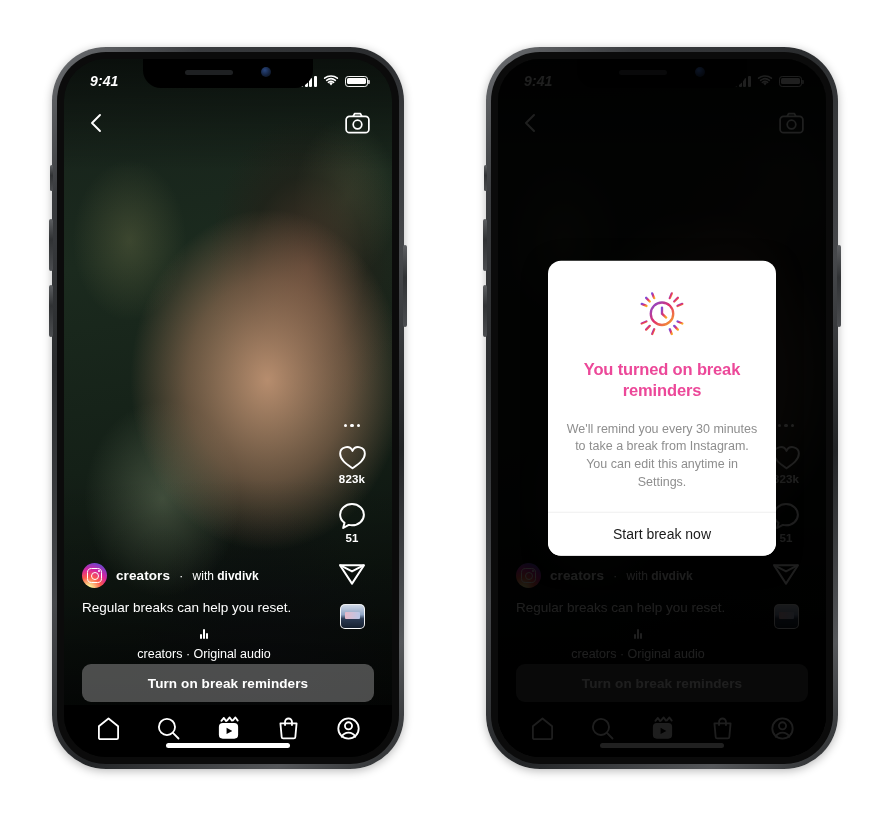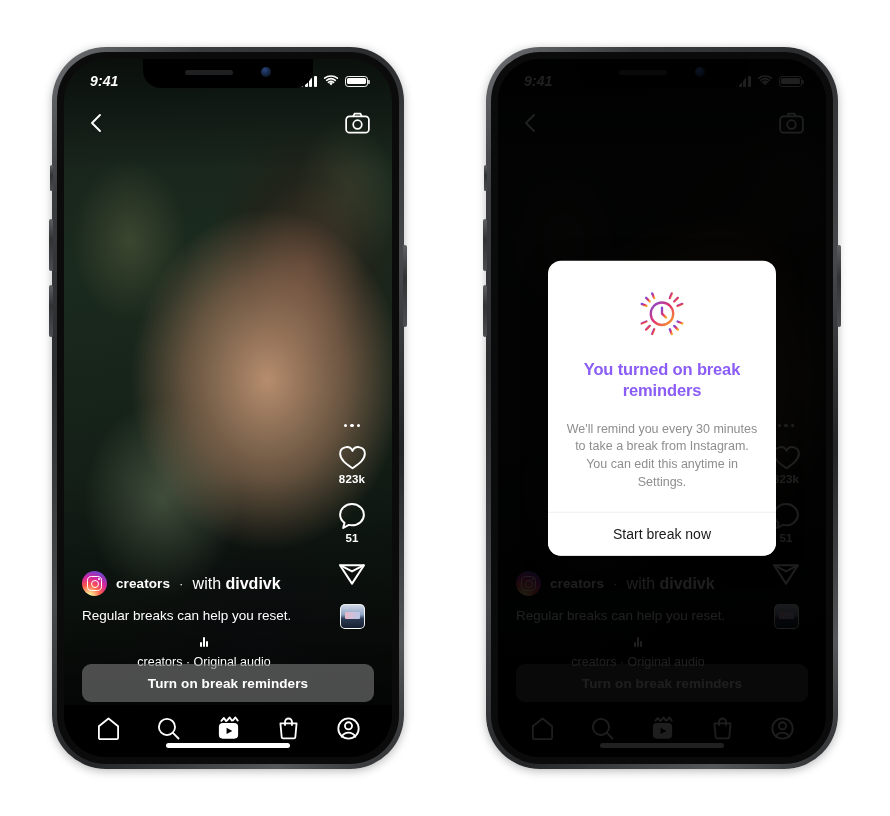--- a/index.html
+++ b/index.html
@@ -143,21 +143,21 @@
       #24303f;
     overflow: hidden; position: relative;
   }
   .thumb::after {
     content:''; position:absolute; left:4px; right:4px; top:7px; height:7px;
     background: linear-gradient(90deg,#e8b9c8,#b9c7e8); border-radius:1px;
   }
 
   
   .caption {
-    position: absolute; left: 18px; right: 66px; bottom: 88px;
+    position: absolute; left: 18px; right: 66px; bottom: 96px;
     z-index: 22; color: #fff;
   }
   .cap-row1 { display: flex; align-items: center; gap: 9px; margin-bottom: 11px; }
   .ig-avatar {
     width: 25px; height: 25px; border-radius: 50%; flex: 0 0 auto;
     background: radial-gradient(circle at 28% 104%, #fdf497 0%, #fdf497 8%, #fd5949 38%, #d6249f 62%, #285AEB 100%);
     display: flex; align-items: center; justify-content: center;
   }
   .ig-glyph {
     width: 15px; height: 15px; border: 1.7px solid #fff; border-radius: 4.6px;
@@ -166,21 +166,21 @@
   .ig-glyph::before {
     content:''; position:absolute; left:50%; top:50%; transform:translate(-50%,-50%);
     width:6px; height:6px; border:1.5px solid #fff; border-radius:50%;
   }
   .ig-glyph::after {
     content:''; position:absolute; right:1px; top:1px;
     width:1.8px; height:1.8px; background:#fff; border-radius:50%;
   }
   .cap-user { font-size: 13.5px; font-weight: bold; letter-spacing:.1px; }
   .cap-sep  { font-size: 13.5px; opacity: .95; }
-  .cap-with { font-size: 16px; font-weight: normal; }
+  .cap-with { font-size: 12px; font-weight: normal; }
   .cap-with b { font-weight: bold; }
   .cap-text { font-size: 13.5px; line-height: 1.3; margin-bottom: 11px; }
   .cap-audio { display: flex; align-items: center; gap: 8px; font-size: 12.5px; overflow: hidden; white-space: nowrap; flex-direction: column; }
   .audio-bars { display: flex; align-items: flex-end; gap: 1.3px; height: 11px; flex:0 0 auto; }
   .audio-bars i { width: 2px; background: #fff; border-radius: 1px; display: block; }
   .audio-bars i:nth-child(1){height:5px} .audio-bars i:nth-child(2){height:10px} .audio-bars i:nth-child(3){height:6.5px}
   .audio-text { overflow:hidden; text-overflow:clip; }
 
   
   .cta {
@@ -209,21 +209,21 @@
   .modal {
     position: absolute; z-index: 45;
     left: 50%; top: 50%; transform: translate(-50%,-50%);
     width: 228px;
     background: #fff; border-radius: 13px; overflow: hidden;
     box-shadow: 0 6px 26px rgba(0,0,0,.34);
   }
   .modal-body { padding: 24px 18px 20px; text-align: center; }
   .clock-icon { width: 58px; height: 58px; margin: 0 auto 16px; display:block; }
   .modal-title {
-    font-size: 16.5px; font-weight: bold; color: #8b5cf6;
+    font-size: 16.5px; font-weight: bold; color: #ec4899;
     line-height: 1.26; margin-bottom: 20px; letter-spacing: -.15px;
   }
   .modal-text { font-size: 12.5px; color: #8e8e8e; line-height: 1.42; }
   .modal-action {
     border-top: 1px solid #efefef;
     height: 44px; display: flex; align-items: center; justify-content: center;
     font-size: 13.5px; color: #1a1a1a; background: #fff;
   }
   .modal-action.primary { font-size: 14px; }
 

